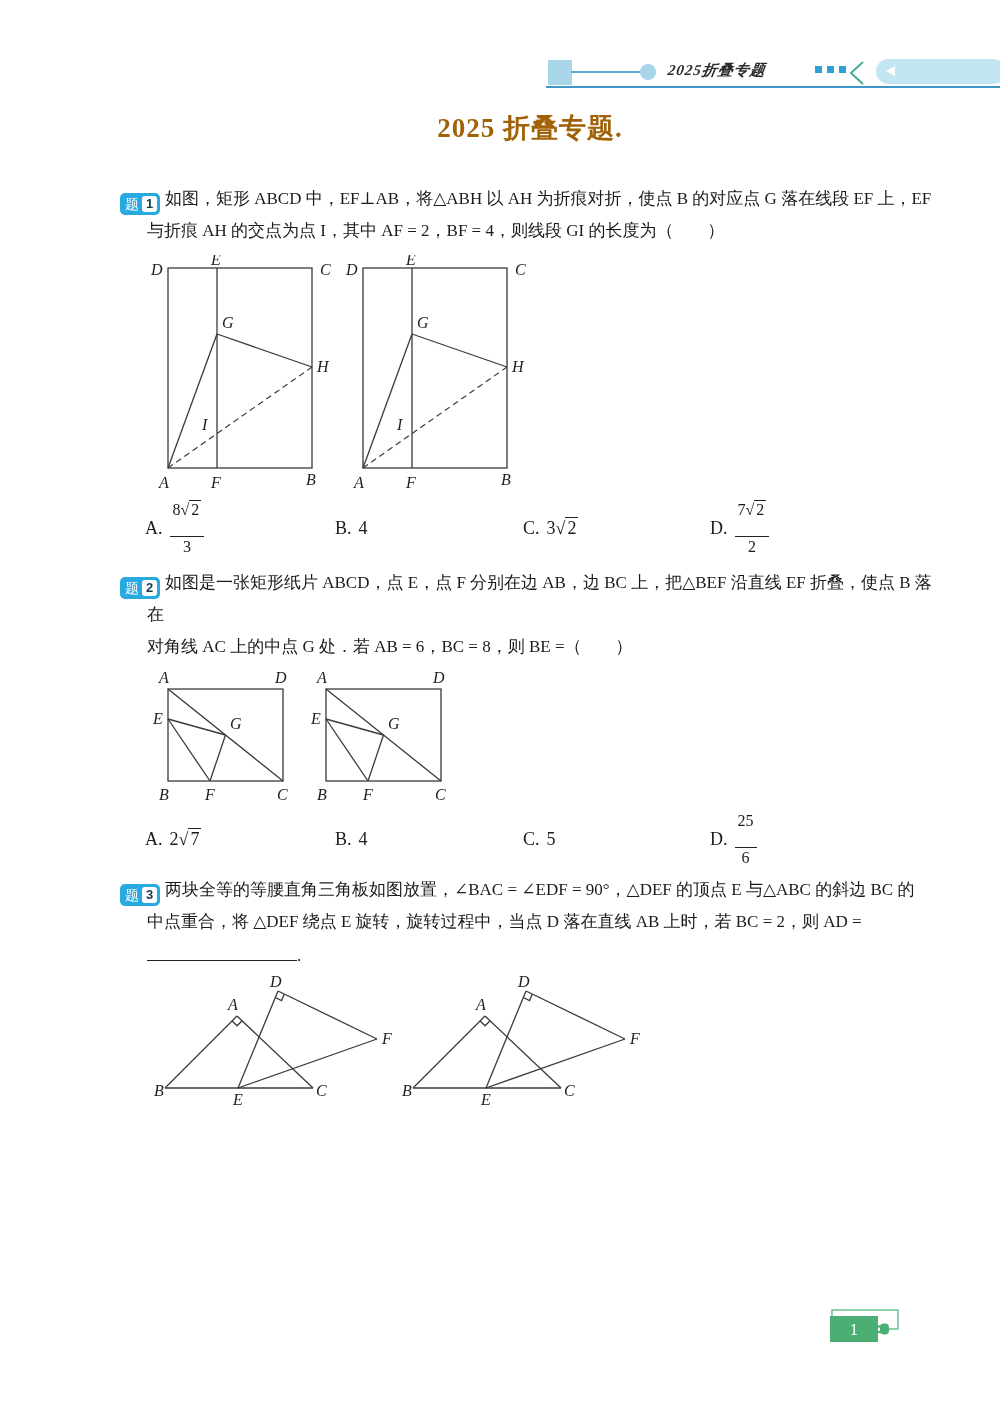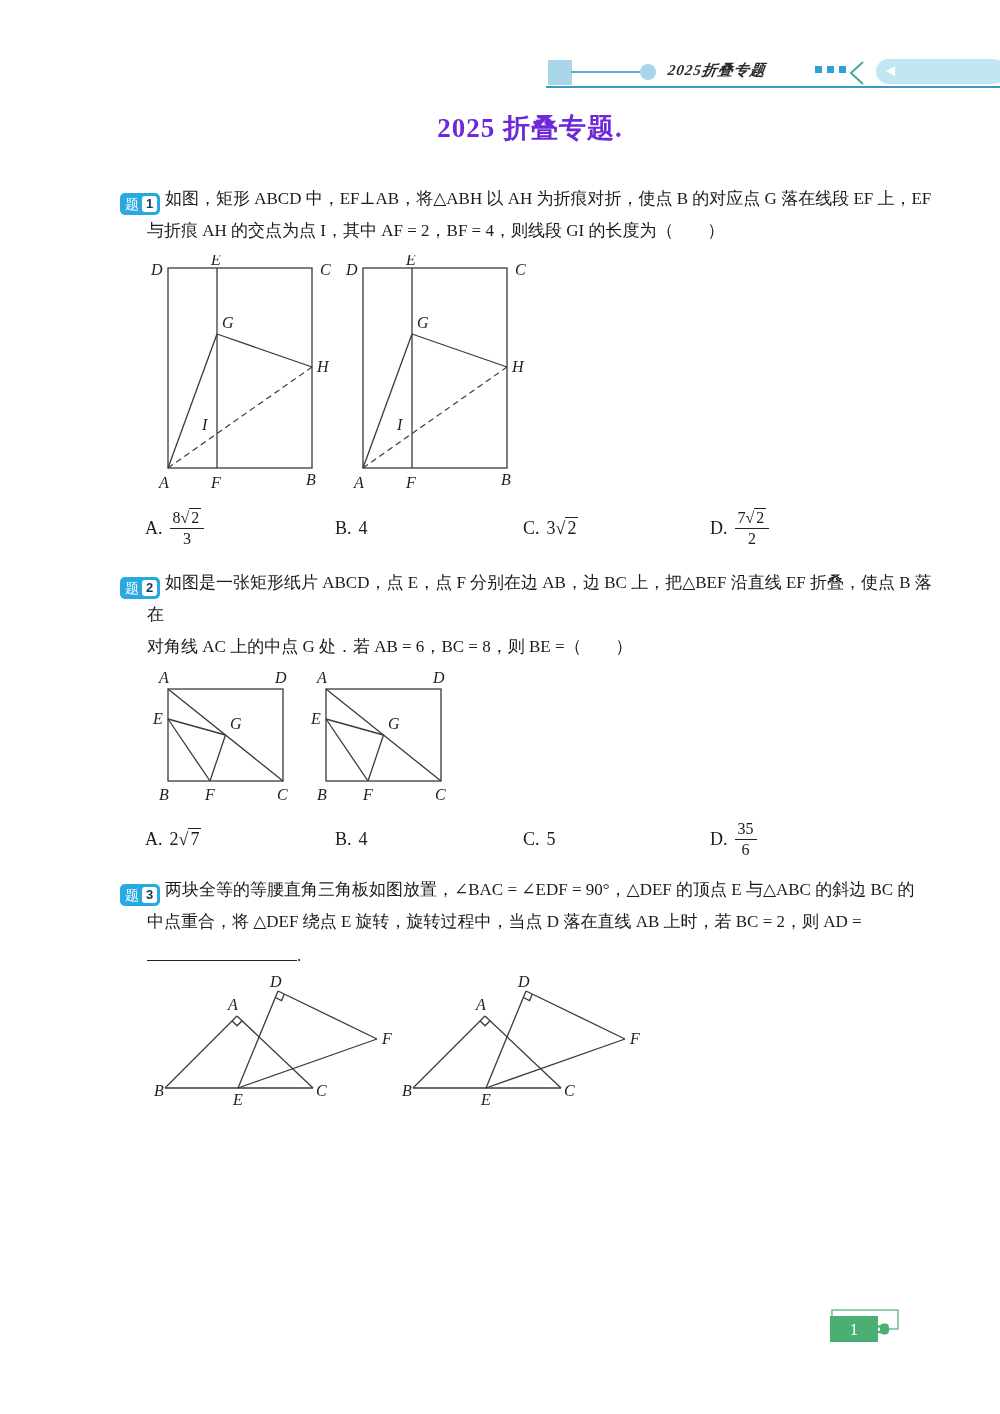--- a/index.html
+++ b/index.html
@@ -17,21 +17,21 @@
   .hdr-chevron{position:absolute;left:849px;top:60px;}
   .hdr-pill{position:absolute;left:876px;top:59px;width:130px;height:25px;background:#c3e6f3;
             border-radius:13px;}
   .pill-tri{position:absolute;left:10px;top:7px;width:0;height:0;
             border-top:5px solid transparent;border-bottom:5px solid transparent;
             border-right:9px solid #ffffff;}
   .hdr-rule{position:absolute;left:546px;top:86px;width:454px;height:2px;background:#3e98c6;}
 
   
   .content{position:absolute;left:120px;top:110px;width:820px;}
-  .title{width:100%;text-align:center;font-size:27px;font-weight:bold;color:#6d28d9;
+  .title{width:100%;text-align:center;font-size:27px;font-weight:bold;color:#a16207;
          letter-spacing:1px;}
   .problem{margin-top:0;}
   .para{font-size:17px;line-height:32px;color:#1b1b1b;padding-left:27px;}
   .mvar{}
   .badge{display:inline-flex;align-items:center;gap:3px;background:#29a9e1;border-radius:5px;
          height:22px;padding:0 3px 0 5px;margin-left:-27px;margin-right:5px;
          vertical-align:-5px;}
   .badge-prefix{color:#ffffff;font-size:14px;line-height:22px;
                 font-family:"Liberation Sans","DejaVu Sans",sans-serif;}
   .badge-num{background:#ffffff;color:#17374f;border-radius:3px;width:15px;height:16px;
@@ -41,21 +41,21 @@
   .figrow{display:flex;align-items:flex-start;}
   .figrow svg text{font-family:"Liberation Serif","DejaVu Serif",serif;font-style:italic;
                    font-size:16px;fill:#222;}
   .fig-line{stroke:#3a3a3a;stroke-width:1.3;fill:none;}
   .fig-dash{stroke:#3a3a3a;stroke-width:1.2;fill:none;stroke-dasharray:6 4;}
 
   .optrow{position:relative;height:46px;}
   .opt{position:absolute;top:0;height:46px;display:flex;align-items:center;gap:7px;
        font-size:18px;color:#1b1b1b;}
   .frac{display:inline-block;text-align:center;vertical-align:middle;font-size:16px;}
-  .frac .num{display:block;border-bottom:1.5px solid #222;padding:0 3px 1px;line-height:18px;}
+  .frac .num{display:block;border-bottom:1.5px solid #222;padding:0 3px 17px;line-height:18px;}
   .frac .den{display:block;line-height:18px;padding-top:1px;}
   .sqrt{white-space:nowrap;}
   .ssign{display:inline-block;}
   .rad{display:inline-block;border-top:1.5px solid #222;padding:0 2px;}
 
   .blank{display:inline-block;width:150px;border-bottom:1.5px solid #222;height:22px;
          vertical-align:baseline;}
 
   
   .footer{position:absolute;left:822px;top:1302px;}
@@ -204,21 +204,21 @@
           <span>B.</span>
           <span>4</span>
         </div>
         <div class="opt" style="left:403px">
           <span>C.</span>
           <span>5</span>
         </div>
         <div class="opt" style="left:590px">
           <span>D.</span>
           <span class="frac">
-            <span class="num">35</span>
+            <span class="num">25</span>
             <span class="den">6</span>
           </span>
         </div>
       </div>
     </div>
 
     <div class="problem" style="margin-top:12px;">
       <div class="para">
         <span class="badge">
             <span class="badge-prefix">题</span>

